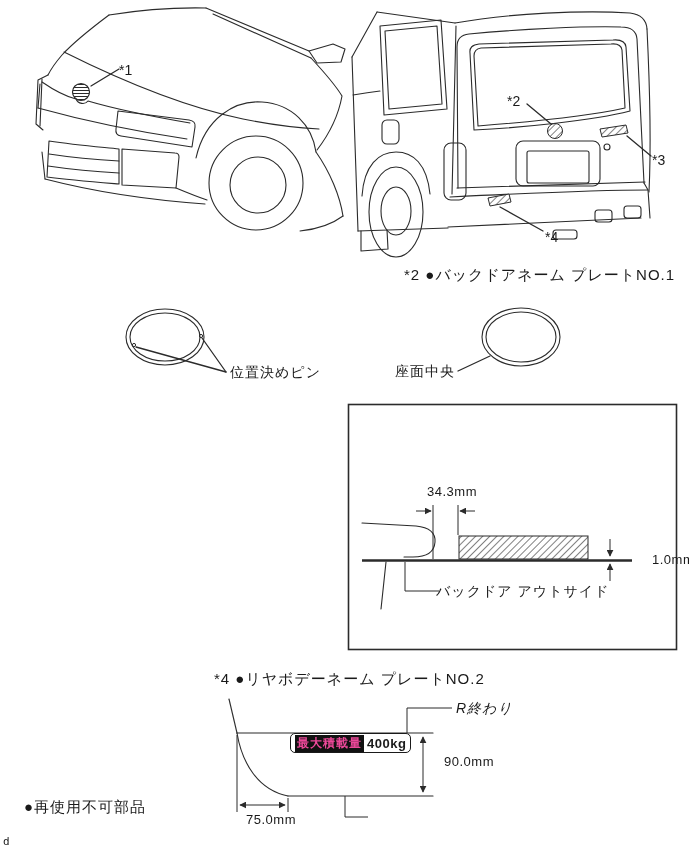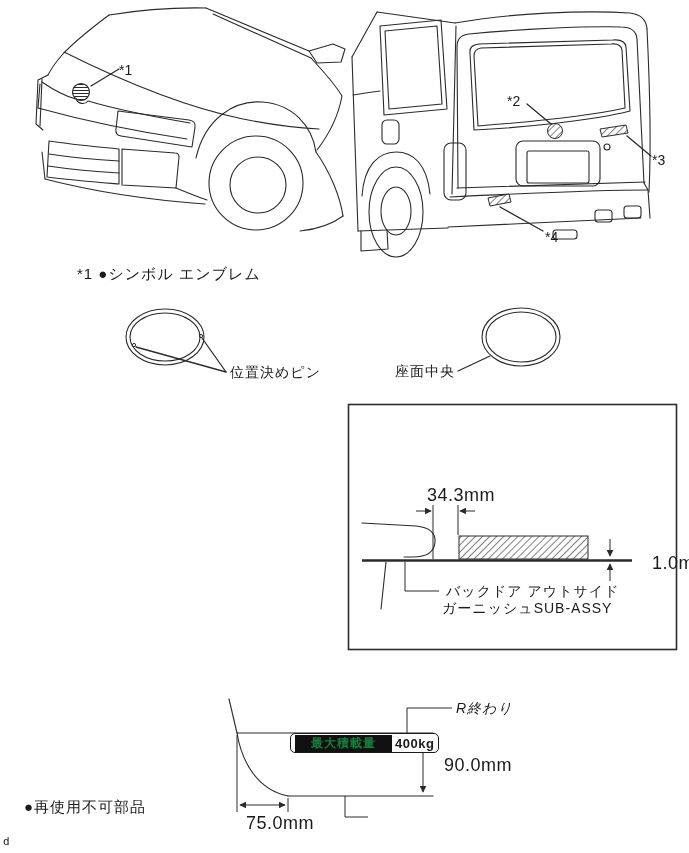--- a/index.html
+++ b/index.html
@@ -11,24 +11,24 @@
   svg .dim{fill:none;stroke:#2b2b2b;stroke-width:1;}
   svg .thick{fill:none;stroke:#2b2b2b;stroke-width:2.4;}
   svg .box{fill:none;stroke:#2b2b2b;stroke-width:1.6;}
   svg .hatch{fill:url(#hatchD);stroke:#2b2b2b;stroke-width:1;}
   svg .hatchh{fill:url(#hatchH);stroke:#2b2b2b;stroke-width:1.2;}
   svg .arrowhead{fill:#2b2b2b;stroke:none;}
   .t{position:absolute;white-space:nowrap;line-height:1.15;}
   .callout{font-size:14px;}
   .legend{font-size:15px;letter-spacing:1px;}
   .small{font-size:14px;letter-spacing:1px;}
-  .dimtxt{font-size:18px;letter-spacing:0.5px;}
+  .dimtxt{font-size:13px;letter-spacing:0.5px;}
   .plate{position:absolute;left:290px;top:733px;height:20px;display:flex;align-items:center;gap:3px;
          border:1.6px solid #1a1a1a;border-radius:5px;padding:0 4px;background:#fff;box-sizing:border-box;}
-  .plate .inv{background:#111;color:#15803d;font-size:12px;font-weight:bold;padding:0 16px;letter-spacing:1px;}
+  .plate .inv{background:#111;color:#ec4899;font-size:12px;font-weight:bold;padding:0 2px;letter-spacing:1px;}
   .plate .val{font-size:13px;font-weight:bold;letter-spacing:0.5px;text-align:right;}
   .footer{font-size:11px;font-family:"DejaVu Sans Mono",monospace;}
 </style>
 </head>
 <body>
 
 <div class="page">
 
   <svg class="art" width="689" height="853" viewBox="0 0 689 853">
     <defs>
@@ -167,30 +167,30 @@
 
       <path class="dim" d="M345,796 L345,817 L368,817"></path>
     </g>
   </svg>
 
   <div class="t callout" style="left:119px;top:62px;">*1</div>
   <div class="t callout" style="left:507px;top:93px;">*2</div>
   <div class="t callout" style="left:652px;top:152px;">*3</div>
   <div class="t callout" style="left:545px;top:229px;">*4</div>
 
-  <div class="t legend" style="left:77px;top:265px;">*1 ●シンボル エンブレム</div>
+  <div class="t legend" style="left:404px;top:266px;">*2 ●バックドアネーム プレートNO.1</div>
 
   <div class="t small" style="left:230px;top:364px;">位置決めピン</div>
   <div class="t small" style="left:395px;top:363px;">座面中央</div>
 
   <div class="t dimtxt" style="left:427px;top:485px;">34.3mm</div>
   <div class="t dimtxt" style="left:652px;top:553px;">1.0mm</div>
-  <div class="t small" style="left:446px;top:583px;">バックドア アウトサイド</div>
-  <div class="t small" style="left:442px;top:600px;">ガーニッシュSUB-ASSY</div>
-
+  <div class="t small" style="left:436px;top:583px;">バックドア アウトサイド</div>
+
+  <div class="t legend" style="left:214px;top:670px;">*4 ●リヤボデーネーム プレートNO.2</div>
   <div class="t small" style="left:456px;top:700px;font-style:italic;">R終わり</div>
   <div class="t dimtxt" style="left:444px;top:755px;">90.0mm</div>
   <div class="t dimtxt" style="left:246px;top:813px;">75.0mm</div>
 
   <div class="plate">
     <span class="inv">最大積載量</span>
     <span class="val">400kg</span>
   </div>
 
   <div class="t legend" style="left:24px;top:798px;">●再使用不可部品</div>

